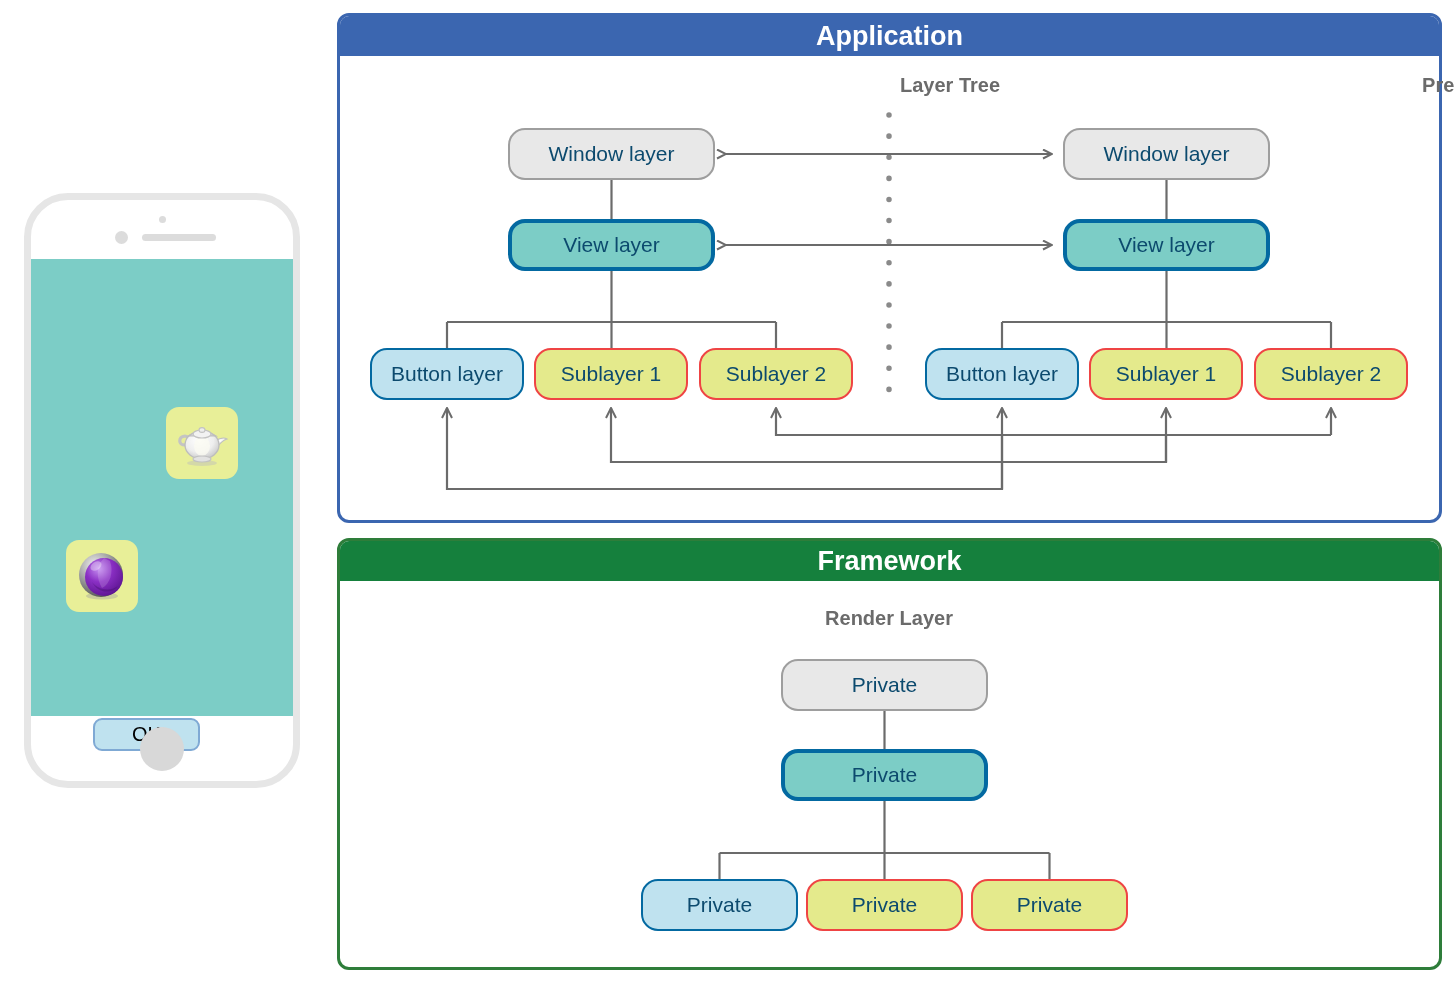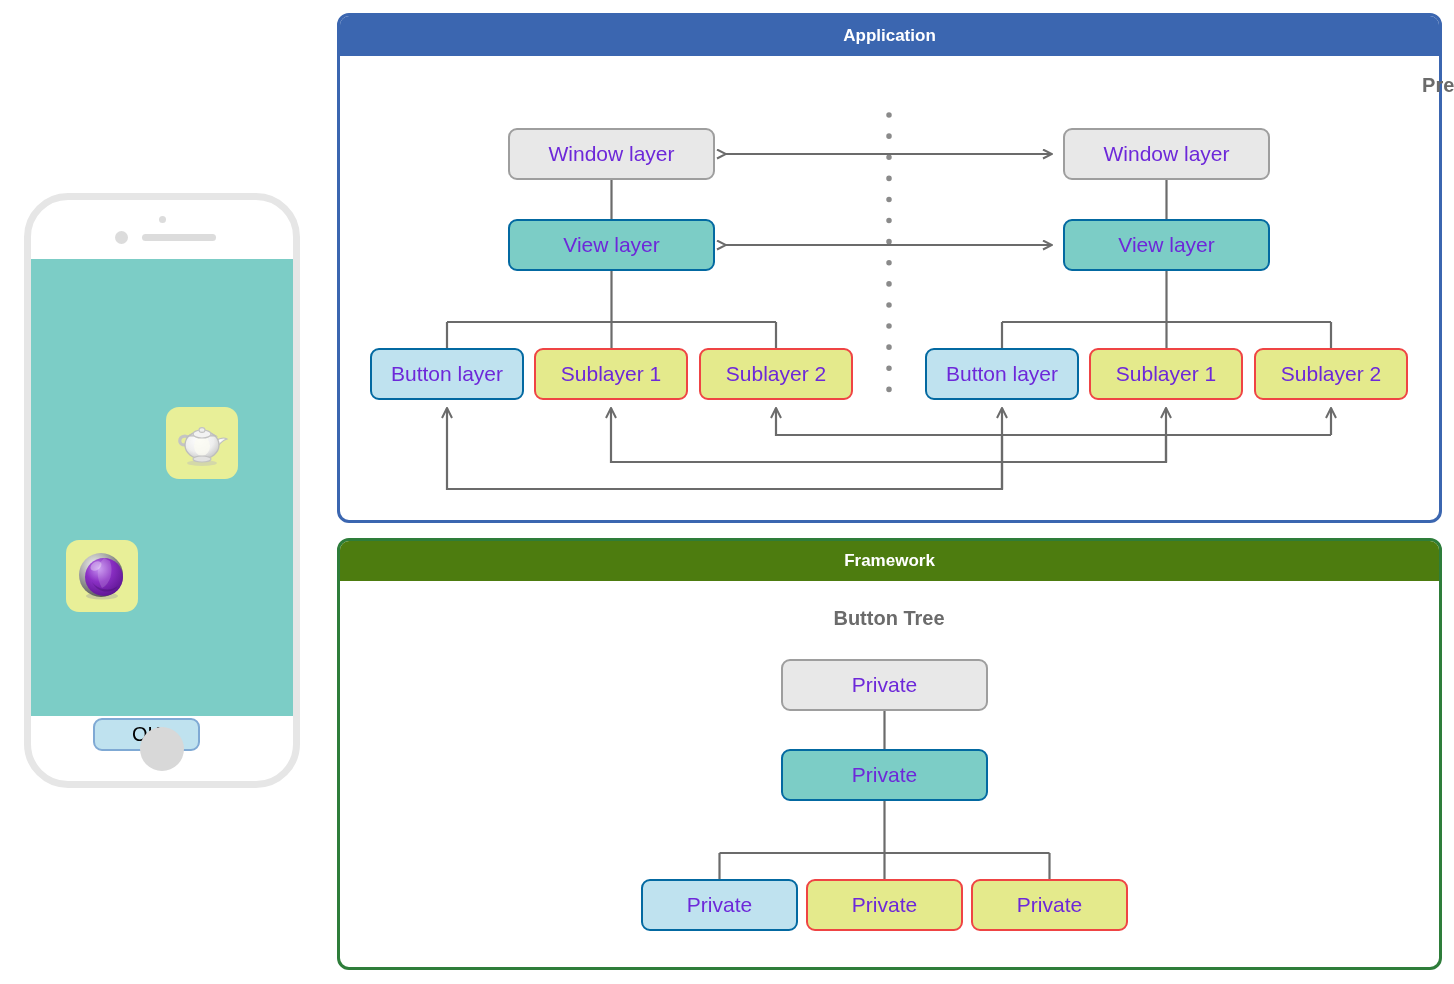--- a/index.html
+++ b/index.html
@@ -128,50 +128,50 @@
   .panel-header {
     position: absolute;
     left: 0;
     top: 0;
     right: 0;
     height: 40px;
     display: flex;
     align-items: center;
     justify-content: center;
     color: #ffffff;
-    font-size: 17px;
+    font-size: 27px;
     font-weight: bold;
     border-radius: 9px 9px 0 0;
   }
   #panel-application .panel-header { background: #3b66b0; }
-  #panel-framework .panel-header { background: #4d7c0f; }
+  #panel-framework .panel-header { background: #15803d; }
 
   .tree-title {
     position: absolute;
     font-size: 20px;
     font-weight: bold;
     color: #6b6b6b;
     text-align: center;
     white-space: nowrap;
   }
 
   
   .node {
     position: absolute;
     box-sizing: border-box;
-    border-radius: 9px;
+    border-radius: 17px;
     display: flex;
     align-items: center;
     justify-content: center;
     font-size: 21px;
-    color: #6d28d9;
+    color: #0c4a6e;
     white-space: nowrap;
   }
   .node-gray  { background: #e8e8e8; border: 2px solid #9e9e9e; }
-  .node-teal  { background: #7ccdc6; border: 2px solid #0369a1; text-align: right; }
+  .node-teal  { background: #7ccdc6; border: 4px solid #0369a1; text-align: right; }
   .node-blue  { background: #bfe2ef; border: 2px solid #0369a1; }
   .node-olive { background: #e4ea8c; border: 2px solid #ef4444; }
 
   
   #wires {
     position: absolute;
     left: 0;
     top: 0;
     width: 1454px;
     height: 984px;
@@ -234,38 +234,39 @@
 
     <div id="ok-button">OK</div>
   </div>
 
   <div id="phone-home-button"></div>
 </div>
 
 <div class="panel" id="panel-application">
   <div class="panel-header">Application</div>
 
+  <div class="tree-title" style="left:472px; top:58px; width:276px;">Layer Tree</div>
   <div class="tree-title" style="left:1028px; top:58px; width:276px;">Presentation Tree</div>
 </div>
 
 <div class="node node-gray" style="left:508px; top:128px; width:207px; height:52px;">Window layer</div>
 <div class="node node-teal" style="left:508px; top:219px; width:207px; height:52px;">View layer</div>
 <div class="node node-blue" style="left:370px; top:348px; width:154px; height:52px;">Button layer</div>
 <div class="node node-olive" style="left:534px; top:348px; width:154px; height:52px;">Sublayer 1</div>
 <div class="node node-olive" style="left:699px; top:348px; width:154px; height:52px;">Sublayer 2</div>
 
 <div class="node node-gray" style="left:1063px; top:128px; width:207px; height:52px;">Window layer</div>
 <div class="node node-teal" style="left:1063px; top:219px; width:207px; height:52px;">View layer</div>
 <div class="node node-blue" style="left:925px; top:348px; width:154px; height:52px;">Button layer</div>
 <div class="node node-olive" style="left:1089px; top:348px; width:154px; height:52px;">Sublayer 1</div>
 <div class="node node-olive" style="left:1254px; top:348px; width:154px; height:52px;">Sublayer 2</div>
 
 <div class="panel" id="panel-framework">
   <div class="panel-header">Framework</div>
-  <div class="tree-title" style="left:411px; top:66px; width:276px;">Button Tree</div>
+  <div class="tree-title" style="left:411px; top:66px; width:276px;">Render Layer</div>
 </div>
 
 <div class="node node-gray" style="left:781px; top:659px; width:207px; height:52px;">Private</div>
 <div class="node node-teal" style="left:781px; top:749px; width:207px; height:52px;">Private</div>
 <div class="node node-blue" style="left:641px; top:879px; width:157px; height:52px;">Private</div>
 <div class="node node-olive" style="left:806px; top:879px; width:157px; height:52px;">Private</div>
 <div class="node node-olive" style="left:971px; top:879px; width:157px; height:52px;">Private</div>
 
 <svg id="wires">
   <defs>

